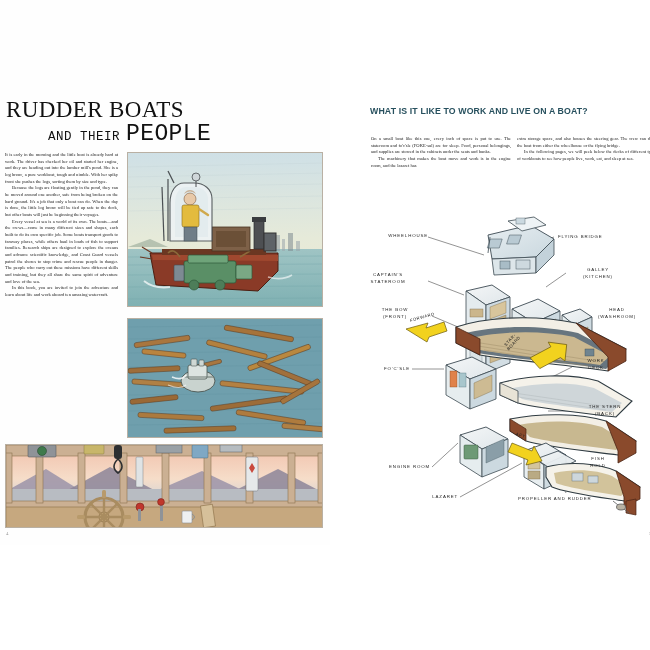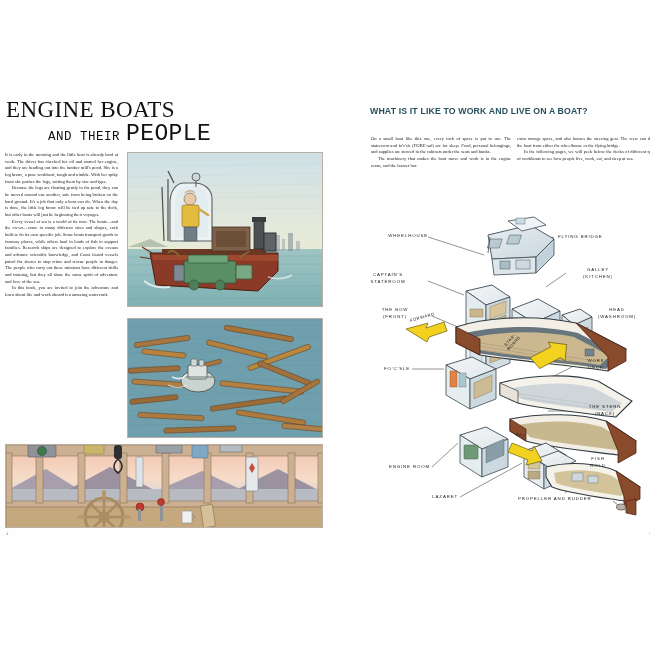--- a/index.html
+++ b/index.html
@@ -167,21 +167,21 @@
   }
 </style>
 </head>
 <body>
 
 <div id="spread">
 
   <div id="page-left">
 
     <div class="title-block">
-      <div class="title-line1">ENGINE BOATS</div>
+      <div class="title-line1">RUDDER BOATS</div>
       <div class="title-line2">
         <span class="title-small">AND THEIR</span><span class="title-big">PEOPLE</span>
       </div>
     </div>
 
     <div class="body-col">
       <p>It is early in the morning and the little boat is already hard at work. The driver has checked her oil and started her engine, and they are heading out into the lumber mill's pond. She is a log bronc, a pure workboat, tough and nimble. With her spiky front she pushes the logs, sorting them by size and type.</p>
       <p>Because the logs are floating gently in the pond, they can be moved around one another, safe from being broken on the hard ground. It's a job that only a boat can do. When the day is done, the little log bronc will be tied up safe to the dock, but other boats will just be beginning their voyages.</p>
       <p>Every vessel at sea is a world of its own. The boats—and the crews—come in many different sizes and shapes, each built to do its own specific job. Some boats transport goods to faraway places, while others haul in loads of fish to support families. Research ships are designed to explore the oceans and advance scientific knowledge, and Coast Guard vessels patrol the shores to stop crime and rescue people in danger. The people who carry out these missions have different skills and training, but they all share the same spirit of adventure and love of the sea.</p>
       <p>In this book, you are invited to join the adventure and learn about life and work aboard ten amazing watercraft.</p>

